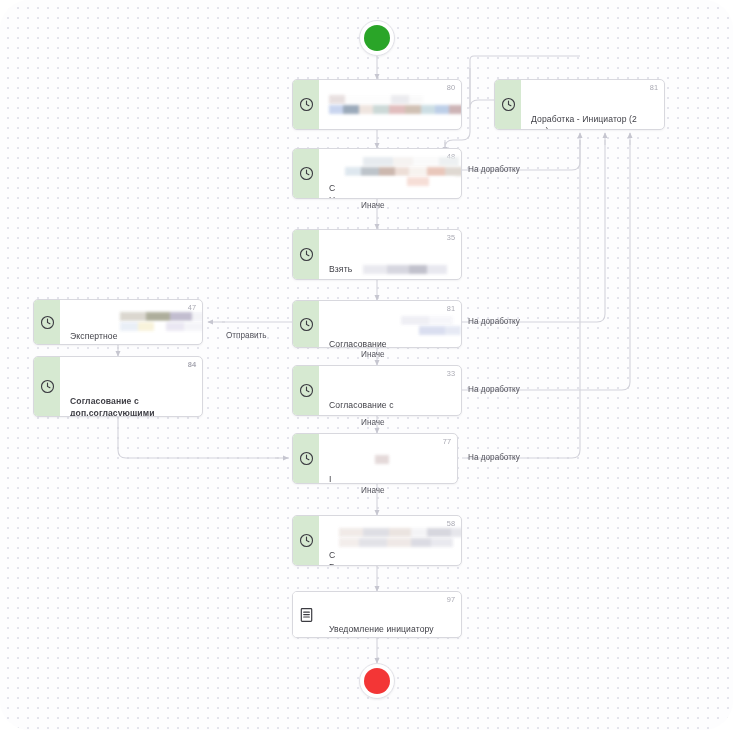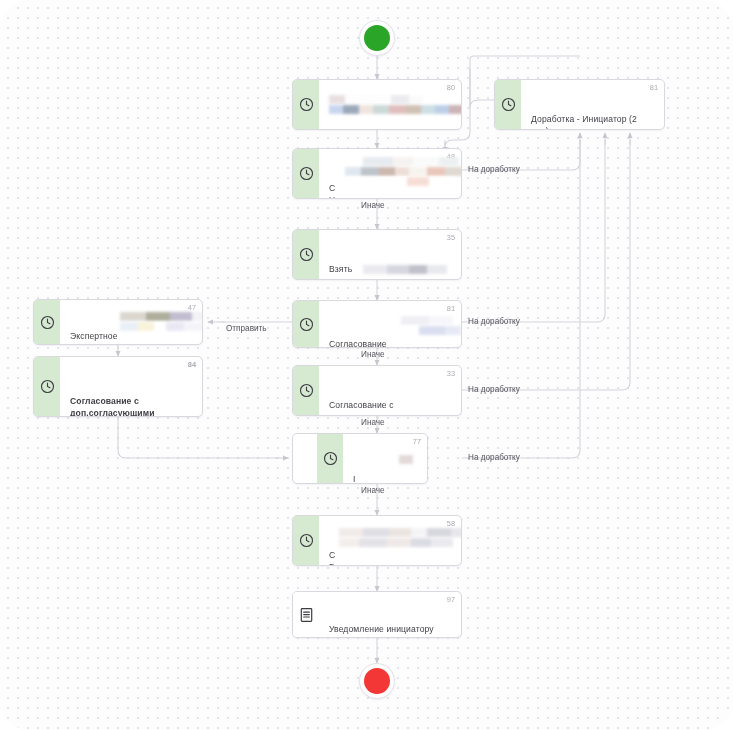--- a/index.html
+++ b/index.html
@@ -304,21 +304,21 @@
         <path d="M10 5.5 L10 10 L13.2 11.6" stroke-linecap="round"></path>
       </svg>
     </div>
     <div class="node-body">
       <span class="node-id">33</span>
       <span class="node-label">Согласование с
 доп.согласующими</span>
     </div>
   </div>
 
-  <div class="node" style="left:292px; top:433px; width:136px; height:51px;padding-left:24px;">
+  <div class="node" style="left:292px; top:433px; width:166px; height:51px;">
     <div class="node-icon">
       <svg width="15" height="15" viewBox="0 0 20 20" fill="none" stroke="#3c3c42" stroke-width="1.5">
         <circle cx="10" cy="10" r="8"></circle>
         <path d="M10 5.5 L10 10 L13.2 11.6" stroke-linecap="round"></path>
       </svg>
     </div>
     <div class="node-body">
       <span class="node-id">77</span>
       <span class="node-label">I</span>
       <span class="redact-wrap" style="position:absolute; left:10px; top:20px;">
@@ -426,21 +426,21 @@
     <div class="node-body">
       <span class="node-id">84</span>
       <span class="node-label">Согласование с
 доп.согласующими</span>
     </div>
   </div>
 
   <div class="edge-label" style="left:468px; top:165px;">На доработку</div>
   <div class="edge-label" style="left:361px; top:201px;">Иначе</div>
 
-  <div class="edge-label" style="left:226px; top:324px;">Отправить</div>
+  <div class="edge-label" style="left:226px; top:331px;">Отправить</div>
   <div class="edge-label" style="left:468px; top:317px;">На доработку</div>
   <div class="edge-label" style="left:361px; top:350px;">Иначе</div>
 
   <div class="edge-label" style="left:468px; top:385px;">На доработку</div>
   <div class="edge-label" style="left:361px; top:418px;">Иначе</div>
 
   <div class="edge-label" style="left:468px; top:453px;">На доработку</div>
   <div class="edge-label" style="left:361px; top:486px;">Иначе</div>
 
 </div>

